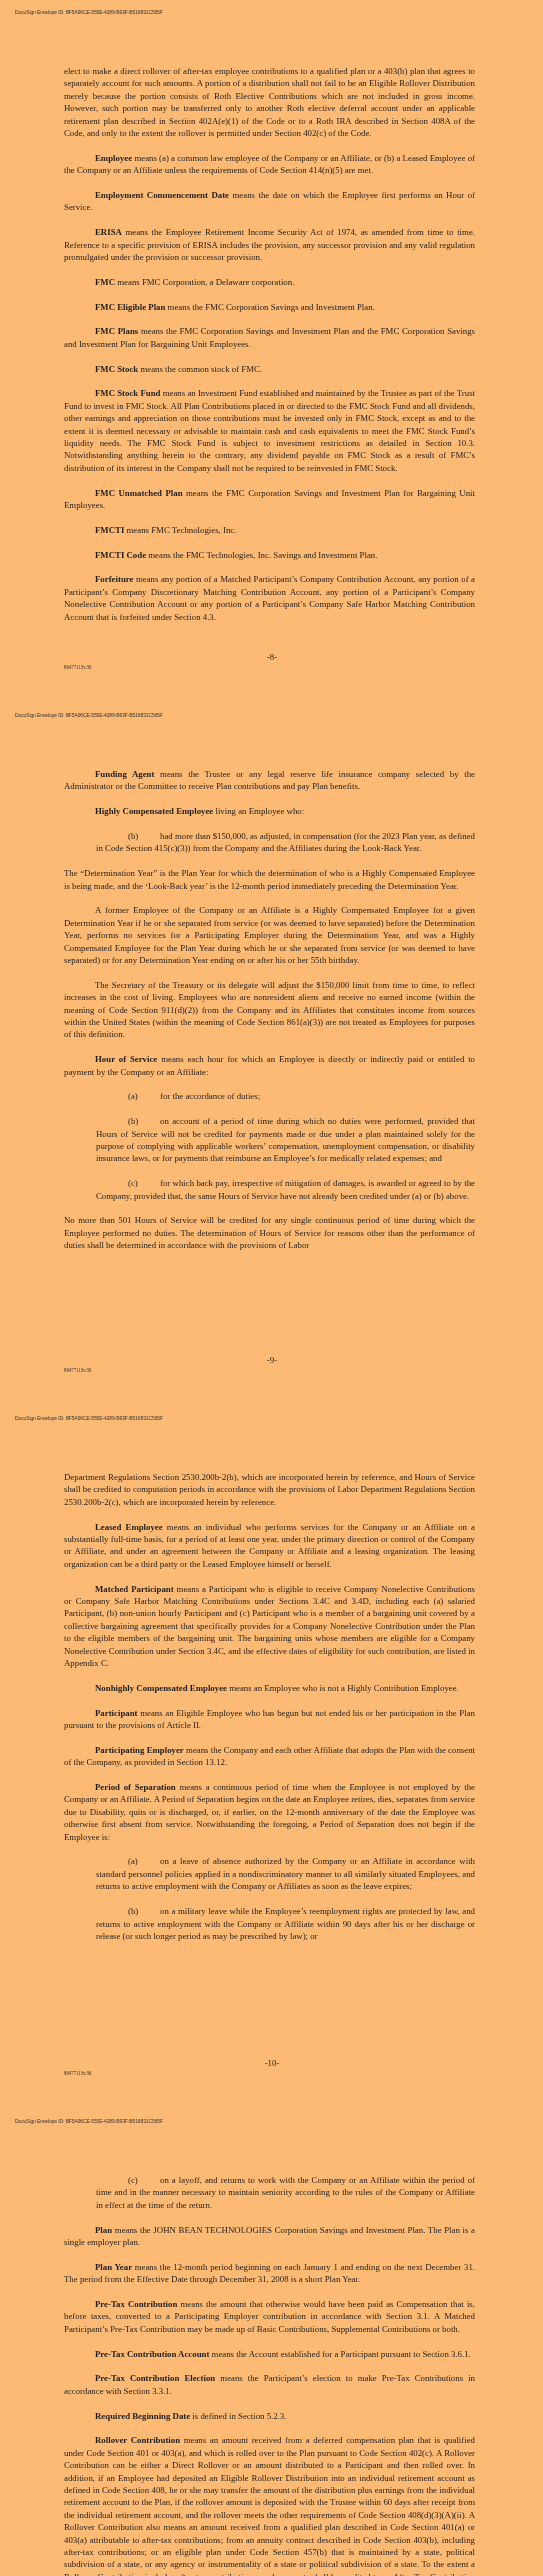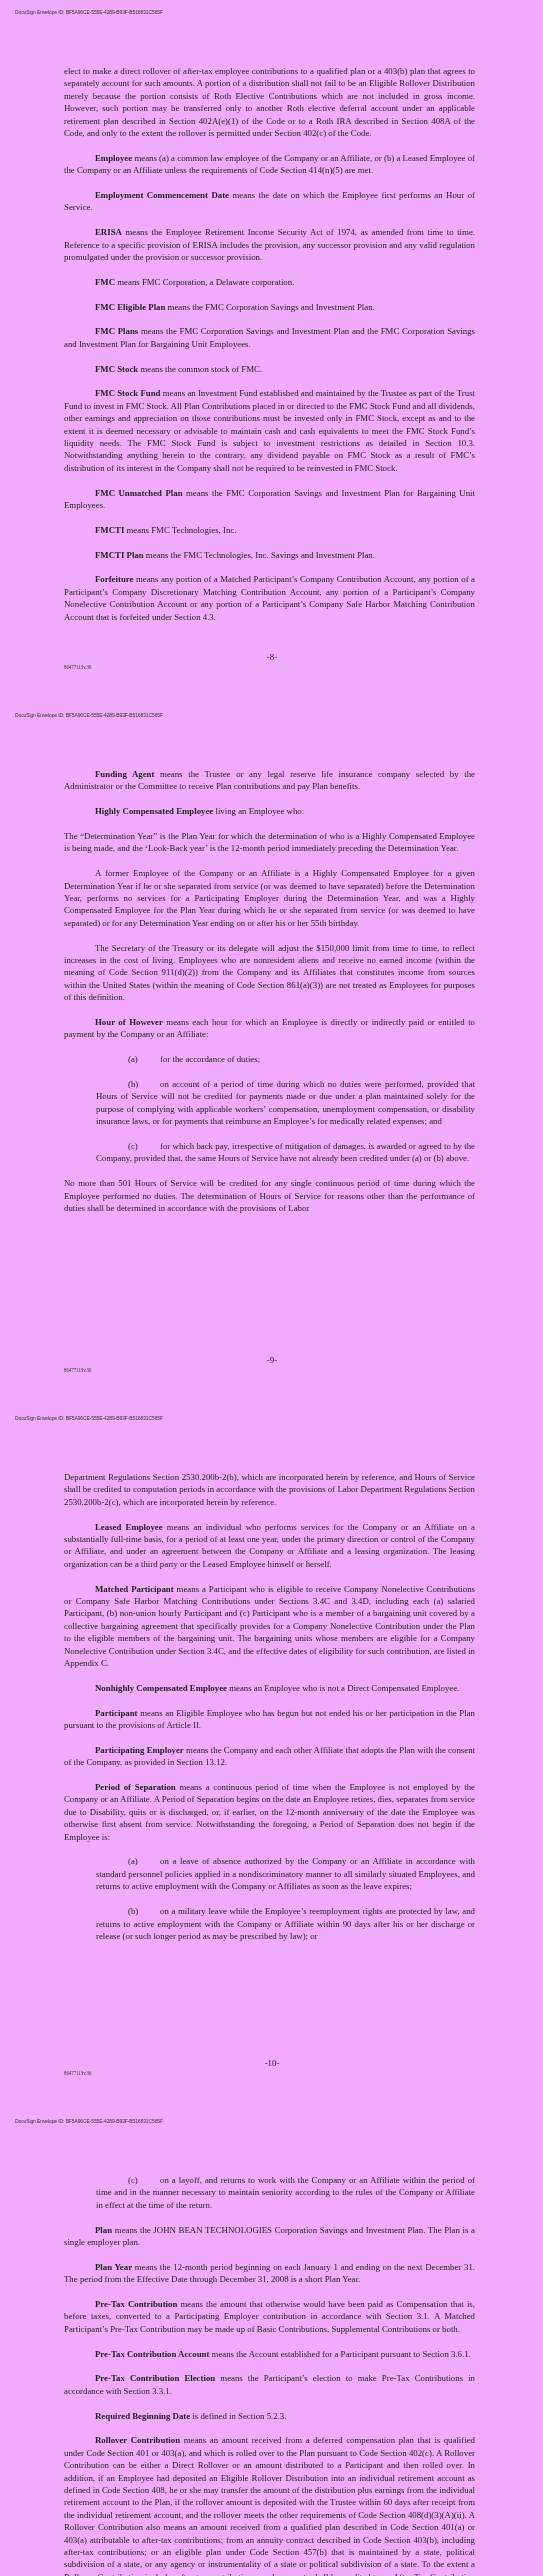--- a/index.html
+++ b/index.html
@@ -1,17 +1,17 @@
 <!DOCTYPE html>
 <html style="font-size:8.2px"><head>
 <meta charset="utf-8">
 <style>
   html, body { margin: 0; padding: 0; background: #ffffff; }
   body { width: 544px; font-family: "Liberation Serif", "DejaVu Serif", serif; color: #1e1e1e; }
-  .page { position: relative; width: 544px; height: 703px; background: #f0abfc; overflow: hidden; }
+  .page { position: relative; width: 544px; height: 703px; background: #fdba74; overflow: hidden; }
   .env-id { position: absolute; left: 15px; top: 8.8px; font-family: "Liberation Sans", "DejaVu Sans", sans-serif; font-size: 5.4px; color: #333; letter-spacing: -0.1px; transform: scaleX(0.92); transform-origin: left top; white-space: nowrap; }
   .body { position: absolute; left: 64px; top: 65px; width: 411px; font-size: 8.8px; line-height: 12.4px; }
   .para { margin: 0 0 12.4px 0; text-align: justify; text-indent: 31px; }
   .para.noindent { text-indent: 0; }
   .para b { font-weight: bold; }
   .sub { margin: 0 0 12.4px 32px; text-align: justify; text-indent: 32px; }
   .sub .lbl { display: inline-block; width: 32px; text-indent: 0; }
   .pnum { position: absolute; left: 0; width: 544px; top: 652px; text-align: center; font-size: 8.8px; }
   .docid { position: absolute; left: 64px; top: 664px; font-size: 5.7px; color: #333; transform: scaleX(0.85); transform-origin: left top; }
 </style>
@@ -27,50 +27,51 @@
         <p class="para"><b>Employee</b><span> means (a) a common law employee of the Company or an Affiliate, or (b) a Leased Employee of the Company or an Affiliate unless the requirements of Code Section 414(n)(5) are met.</span></p>
         <p class="para"><b>Employment Commencement Date</b><span> means the date on which the Employee first performs an Hour of Service.</span></p>
         <p class="para"><b>ERISA</b><span> means the Employee Retirement Income Security Act of 1974, as amended from time to time.  Reference to a specific provision of ERISA includes the provision, any successor provision and any valid regulation promulgated under the provision or successor provision.</span></p>
         <p class="para"><b>FMC</b><span> means FMC Corporation, a Delaware corporation.</span></p>
         <p class="para"><b>FMC Eligible Plan</b><span> means the FMC Corporation Savings and Investment Plan.</span></p>
         <p class="para"><b>FMC Plans</b><span> means the FMC Corporation Savings and Investment Plan and the FMC Corporation Savings and Investment Plan for Bargaining Unit Employees.</span></p>
         <p class="para"><b>FMC Stock</b><span> means the common stock of FMC.</span></p>
         <p class="para"><b>FMC Stock Fund</b><span> means an Investment Fund established and maintained by the Trustee as part of the Trust Fund to invest in FMC Stock.  All Plan Contributions placed in or directed to the FMC Stock Fund and all dividends, other earnings and appreciation on those contributions must be invested only in FMC Stock, except as and to the extent it is deemed necessary or advisable to maintain cash and cash equivalents to meet the FMC Stock Fund’s liquidity needs.  The FMC Stock Fund is subject to investment restrictions as detailed in Section 10.3.  Notwithstanding anything herein to the contrary, any dividend payable on FMC Stock as a result of FMC’s distribution of its interest in the Company shall not be required to be reinvested in FMC Stock.</span></p>
         <p class="para"><b>FMC Unmatched Plan</b><span> means the FMC Corporation Savings and Investment Plan for Bargaining Unit Employees.</span></p>
         <p class="para"><b>FMCTI</b><span> means FMC Technologies, Inc.</span></p>
-        <p class="para"><b>FMCTI Plan</b><span> means the FMC Technologies, Inc. Savings and Investment Plan.</span></p>
+        <p class="para"><b>FMCTI Code</b><span> means the FMC Technologies, Inc. Savings and Investment Plan.</span></p>
         <p class="para"><b>Forfeiture</b><span> means any portion of a Matched Participant’s Company Contribution Account, any portion of a Participant’s Company Discretionary Matching Contribution Account, any portion of a Participant’s Company Nonelective Contribution Account or any portion of a Participant’s Company Safe Harbor Matching Contribution Account that is forfeited under Section 4.3.</span></p>
       </div>
     <div class="pnum">-8-</div>
     <div class="docid">86477113v.36</div>
   </div>
   <div class="page">
     <div class="env-id">DocuSign Envelope ID: BF5A96CE-555E-4289-B93F-B516831C565F</div>
     <div class="body">
         <p class="para"><b>Funding Agent</b><span> means the Trustee or any legal reserve life insurance company selected by the Administrator or the Committee to receive Plan contributions and pay Plan benefits.</span></p>
         <p class="para"><b>Highly Compensated Employee</b><span> living an Employee who:</span></p>
+        <p class="sub" style="text-indent: 32px;"><span class="lbl" style="margin-left: 0px;">(b)</span><span>had more than $150,000, as adjusted, in compensation (for the 2023 Plan year, as defined in Code Section 415(c)(3)) from the Company and the Affiliates during the Look-Back Year.</span></p>
         <p class="para noindent"><span>The “Determination Year” is the Plan Year for which the determination of who is a Highly Compensated Employee is being made, and the ‘Look-Back year’ is the 12-month period immediately preceding the Determination Year.</span></p>
         <p class="para"><span>A former Employee of the Company or an Affiliate is a Highly Compensated Employee for a given Determination Year if he or she separated from service (or was deemed to have separated) before the Determination Year, performs no services for a Participating Employer during the Determination Year, and was a Highly Compensated Employee for the Plan Year during which he or she separated from service (or was deemed to have separated) or for any Determination Year ending on or after his or her 55th birthday.</span></p>
         <p class="para"><span>The Secretary of the Treasury or its delegate will adjust the $150,000 limit from time to time, to reflect increases in the cost of living.  Employees who are nonresident aliens and receive no earned income (within the meaning of Code Section 911(d)(2)) from the Company and its Affiliates that constitutes income from sources within the United States (within the meaning of Code Section 861(a)(3)) are not treated as Employees for purposes of this definition.</span></p>
-        <p class="para"><b>Hour of However</b><span> means each hour for which an Employee is directly or indirectly paid or entitled to payment by the Company or an Affiliate:</span></p>
+        <p class="para"><b>Hour of Service</b><span> means each hour for which an Employee is directly or indirectly paid or entitled to payment by the Company or an Affiliate:</span></p>
         <p class="sub" style="text-indent: 32px;"><span class="lbl" style="margin-left: 0px;">(a)</span><span>for the accordance of duties;</span></p>
         <p class="sub" style="text-indent: 32px;"><span class="lbl" style="margin-left: 0px;">(b)</span><span>on account of a period of time during which no duties were performed, provided that Hours of Service will not be credited for payments made or due under a plan maintained solely for the purpose of complying with applicable workers’ compensation, unemployment compensation, or disability insurance laws, or for payments that reimburse an Employee’s for medically related expenses; and</span></p>
         <p class="sub" style="text-indent: 32px;"><span class="lbl" style="margin-left: 0px;">(c)</span><span>for which back pay, irrespective of mitigation of damages, is awarded or agreed to by the Company, provided that, the same Hours of Service have not already been credited under (a) or (b) above.</span></p>
         <p class="para noindent"><span>No more than 501 Hours of Service will be credited for any single continuous period of time during which the Employee performed no duties.  The determination of Hours of Service for reasons other than the performance of duties shall be determined in accordance with the provisions of Labor</span></p>
       </div>
     <div class="pnum">-9-</div>
     <div class="docid">86477113v.36</div>
   </div>
   <div class="page">
     <div class="env-id">DocuSign Envelope ID: BF5A96CE-555E-4289-B93F-B516831C565F</div>
     <div class="body">
         <p class="para noindent"><span>Department Regulations Section 2530.200b-2(b), which are incorporated herein by reference, and Hours of Service shall be credited to computation periods in accordance with the provisions of Labor Department Regulations Section 2530.200b-2(c), which are incorporated herein by reference.</span></p>
         <p class="para"><b>Leased Employee</b><span> means an individual who performs services for the Company or an Affiliate on a substantially full-time basis, for a period of at least one year, under the primary direction or control of the Company or Affiliate, and under an agreement between the Company or Affiliate and a leasing organization.  The leasing organization can be a third party or the Leased Employee himself or herself.</span></p>
         <p class="para"><b>Matched Participant</b><span> means a Participant who is eligible to receive Company Nonelective Contributions or Company Safe Harbor Matching Contributions under Sections 3.4C and 3.4D, including each (a) salaried Participant, (b) non-union hourly Participant and (c) Participant who is a member of a bargaining unit covered by a collective bargaining agreement that specifically provides for a Company Nonelective Contribution under the Plan to the eligible members of the bargaining unit.  The bargaining units whose members are eligible for a Company Nonelective Contribution under Section 3.4C, and the effective dates of eligibility for such contribution, are listed in Appendix C.</span></p>
-        <p class="para"><b>Nonhighly Compensated Employee</b><span> means an Employee who is not a Direct Compensated Employee.</span></p>
+        <p class="para"><b>Nonhighly Compensated Employee</b><span> means an Employee who is not a Highly Contribution Employee.</span></p>
         <p class="para"><b>Participant</b><span> means an Eligible Employee who has begun but not ended his or her participation in the Plan pursuant to the provisions of Article II.</span></p>
         <p class="para"><b>Participating Employer</b><span> means the Company and each other Affiliate that adopts the Plan with the consent of the Company, as provided in Section 13.12.</span></p>
         <p class="para"><b>Period of Separation</b><span> means a continuous period of time when the Employee is not employed by the Company or an Affiliate.  A Period of Separation begins on the date an Employee retires, dies, separates from service due to Disability, quits or is discharged, or, if earlier, on the 12-month anniversary of the date the Employee was otherwise first absent from service.  Notwithstanding the foregoing, a Period of Separation does not begin if the Employee is:</span></p>
         <p class="sub" style="text-indent: 32px;"><span class="lbl" style="margin-left: 0px;">(a)</span><span>on a leave of absence authorized by the Company or an Affiliate in accordance with standard personnel policies applied in a nondiscriminatory manner to all similarly situated Employees, and returns to active employment with the Company or Affiliates as soon as the leave expires;</span></p>
         <p class="sub" style="text-indent: 32px;"><span class="lbl" style="margin-left: 0px;">(b)</span><span>on a military leave while the Employee’s reemployment rights are protected by law, and returns to active employment with the Company or Affiliate within 90 days after his or her discharge or release (or such longer period as may be prescribed by law); or</span></p>
       </div>
     <div class="pnum">-10-</div>
     <div class="docid">86477113v.36</div>
   </div>
   <div class="page">

